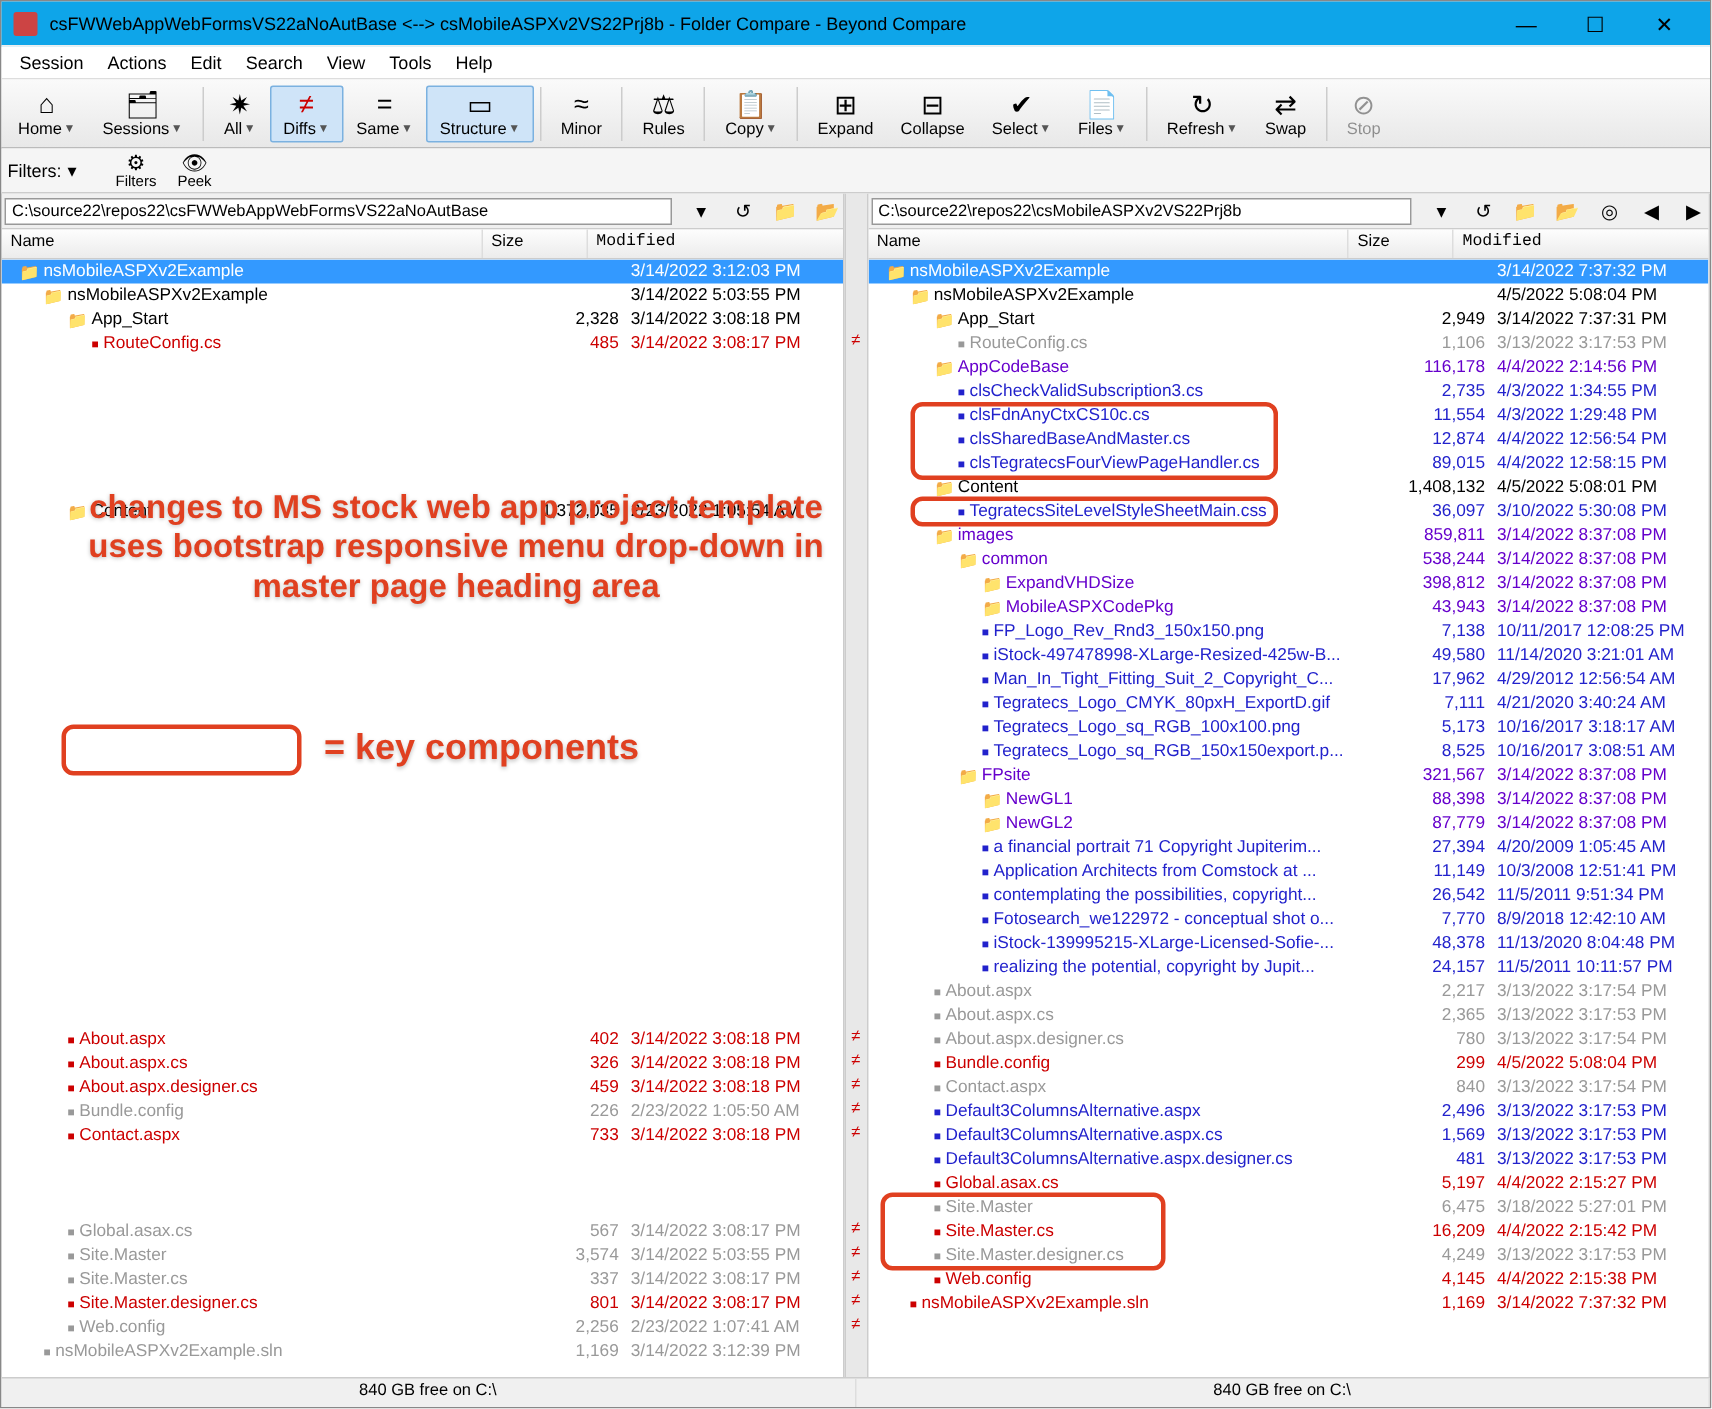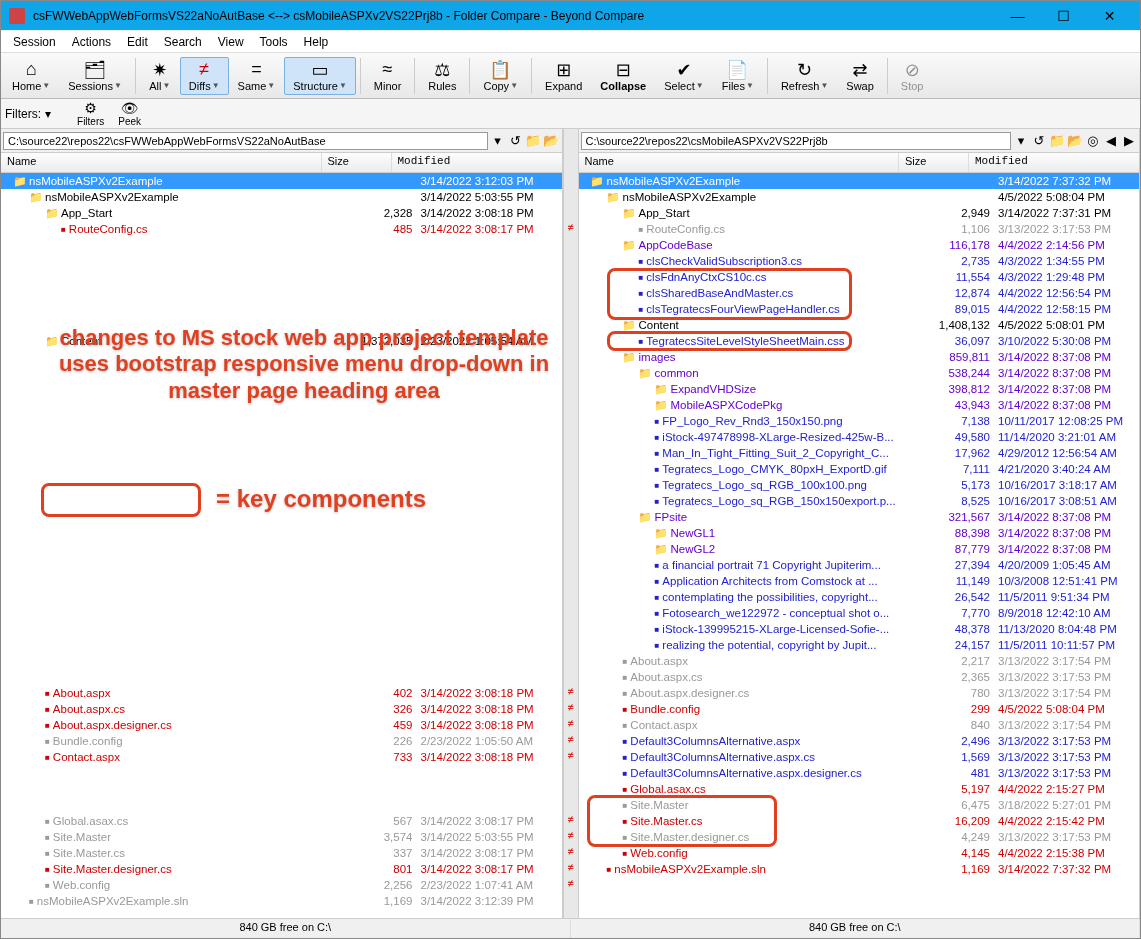--- a/index.html
+++ b/index.html
@@ -20,21 +20,21 @@
 .tool-sep { width: 1px; height: 36px; background: #ccc; margin: 0 4px; }
 .tool-drop { font-size: 8px; color: #555; margin-left: 1px; }
 .filterbar { height: 30px; display: flex; align-items: center; padding: 2px 4px; background: #f5f5f5; border-bottom: 1px solid #ccc; gap: 4px; }
 .filterbar input { height: 20px; width: 250px; border: 1px solid #999; padding: 0 4px; font-size: 11px; }
 .mini-btn { display: flex; flex-direction: column; align-items: center; padding: 0 6px; cursor: pointer; }
 .mini-btn .micon { font-size: 14px; }
 .mini-btn .mlabel { font-size: 10px; }
 .panes { flex: 1; display: flex; overflow: hidden; }
 .pane { flex: 1; display: flex; flex-direction: column; border-right: 1px solid #ccc; overflow: hidden; }
 .divider-col { width: 16px; background: #e8e8e8; border-left: 1px solid #ccc; border-right: 1px solid #ccc; }
-.pathbar { height: 24px; display: flex; align-items: center; background: #f0f0f0; border-bottom: 1px solid #ccc; padding: 0 2px; gap: 2px; }
+.pathbar { height: 24px; display: flex; align-items: center; background: #f0f0f0; border-bottom: 1px solid #ccc; padding: 0 2px; gap: 12px; }
 .pathbar input { flex: 1; height: 18px; border: 1px solid #999; padding: 0 4px; font-size: 11px; }
 .path-icon { width: 16px; height: 16px; font-size: 13px; text-align: center; cursor: pointer; }
 .colheader { height: 20px; display: flex; background: linear-gradient(#fdfdfd,#ececec); border-bottom: 1px solid #ccc; font-size: 11px; }
 .col-name { flex: 1; padding: 2px 6px; border-right: 1px solid #ddd; }
 .col-size { width: 70px; padding: 2px 6px; border-right: 1px solid #ddd; text-align: left; }
 .col-mod { width: 170px; padding: 2px 6px; font-family: Liberation Mono, monospace; }
 .filelist { flex: 1; overflow: auto; font-size: 11.5px; position: relative; background: #fff; }
 .row { display: flex; height: 16px; align-items: center; white-space: nowrap; }
 .row.selected { background: #3399ff; color: #fff; }
 .row .rname { flex: 1; overflow: hidden; text-overflow: ellipsis; display: flex; align-items: center; }
@@ -149,21 +149,21 @@
       </div>
       <div class="tool-sep"></div>
       <div class="tool-btn">
         <div class="ticon">⊞</div>
         <div style="display: flex; align-items: center;">
           <div class="tlabel">Expand</div>
         </div>
       </div>
       <div class="tool-btn">
         <div class="ticon">⊟</div>
-        <div style="display: flex;  font-weight: bold;">
+        <div style="display: flex; ">
           <div class="tlabel">Collapse</div>
         </div>
       </div>
       <div class="tool-btn">
         <div class="ticon">✔</div>
         <div style="display: flex; align-items: center;">
           <div class="tlabel">Select</div>
           <span class="tool-drop">▼</span>
         </div>
       </div>

